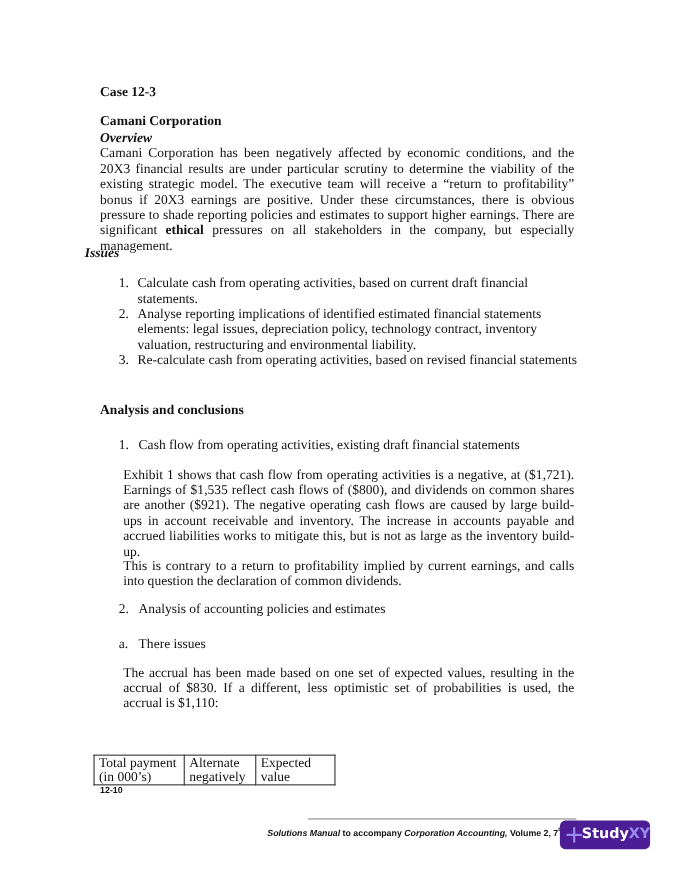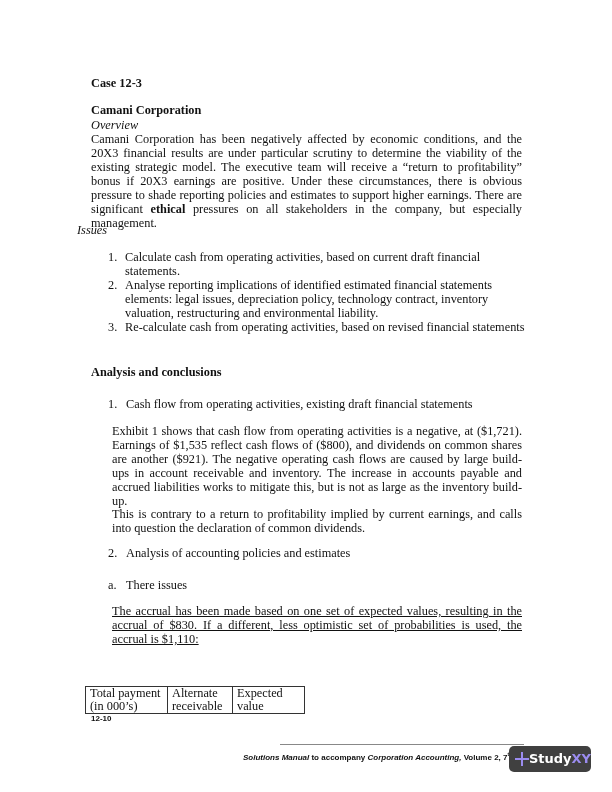--- a/index.html
+++ b/index.html
@@ -1,37 +1,37 @@
 <!DOCTYPE html>
 <html><head>
   <meta charset="utf-8">
   <style>
     * { margin: 0; padding: 0; box-sizing: border-box; }
     html, body { width: 612px; height: 792px; background: #ffffff; overflow: hidden; }
     body { position: relative; font-family: "Liberation Serif", "DejaVu Serif", serif; color: #111111; font-size: 12.3px; line-height: 14px; }
     .abs { position: absolute; }
     .bold { font-weight: bold; text-align: right; }
-    .ital { font-style: italic; }
+    .ital { font-style: italic; font-weight: bold; }
     .just { text-align: justify; text-align-last: left; }
     #case-number { left: 91px; top: 76px; }
     #case-title { left: 91px; top: 90px; margin-top: 13px; }
     #overview-heading { left: 91px; top: 118px; }
     #overview-body { left: 91px; top: 132px; width: 431px; }
     #issues-heading { left: 77px; top: 223px; }
     #issues-list { left: 108px; top: 250px; width: 420px; }
     .issue { display: flex; margin-bottom: 0; }
     .issue .num { width: 17px; flex: none; }
     .issue .txt { flex: 1; }
     #analysis-heading { left: 91px; top: 365px; }
     #sec1-title { left: 108px; top: 397px; }
     #sec1-p1 { left: 112px; top: 424px; width: 410px; }
     #sec1-p2 { left: 112px; top: 507px; width: 410px; }
     #sec2-title { left: 108px; top: 546px; }
     #sec2a-title { left: 108px; top: 578px; }
-    #sec2a-p1 { left: 112px; top: 604px; width: 410px; text-decoration: underline; }
+    #sec2a-p1 { left: 112px; top: 604px; width: 410px; }
     .listrow { display: flex; }
     .listrow .num { width: 18px; flex: none; }
     #prob-table { position: absolute; left: 85px; top: 686px; border-collapse: collapse; }
     #prob-table td { border: 1px solid #333333; padding: 0 4px; vertical-align: top; font-size: 12.3px; line-height: 13px; }
     #footer-rule { left: 280px; top: 744px; width: 244px; height: 1px; background: #888888; }
     #footer-page { left: 91px; top: 712px; font-family: "Liberation Sans", "DejaVu Sans", sans-serif; font-size: 8px; font-weight: bold; }
     #footer-source { left: 243px; top: 751px; font-family: "Liberation Sans", "DejaVu Sans", sans-serif; font-size: 8px; font-weight: bold; white-space: nowrap; }
     #footer-source sup { font-size: 5px; vertical-align: top; line-height: 6px; }
     #studyxy-badge { left: 509px; top: 746px; width: 82px; height: 26px; border-radius: 5px; display: flex; align-items: center; padding-left: 6px; font-family: "DejaVu Sans", sans-serif; font-weight: bold; font-size: 13px; color: #ffffff; }
     #studyxy-badge .plus { width: 14px; height: 14px; position: relative; margin-right: 5px; }
@@ -81,27 +81,27 @@
 <div class="abs listrow" id="sec2a-title">
   <span class="num">a.</span>
   <span>There issues</span>
 </div>
 <div class="abs just" id="sec2a-p1">The accrual has been made based on one set of expected values, resulting in the accrual of $830. If a different, less optimistic set of probabilities is used, the accrual is $1,110:</div>
 
 <table id="prob-table">
   <tbody>
       <tr>
     <td style="width:82px"><span>Total payment</span><br><span>(in 000’s)</span></td>
-    <td style="width:65px"><span>Alternate</span><br><span>receivable</span></td>
+    <td style="width:65px"><span>Alternate</span><br><span>negatively</span></td>
     <td style="width:72px"><span>Expected</span><br><span>value</span></td>
   </tr>
 </tbody>
   </table>
 
 <div class="abs" id="footer-rule"></div>
 <div class="abs" id="footer-page">12-10</div>
 <div class="abs" id="footer-source"><span class="ital">Solutions Manual</span><span> to accompany </span><span class="ital">Corporation Accounting,</span><span> Volume 2, 7</span><sup>th</sup><span> edi</span></div>
 
-<div class="abs" id="studyxy-badge" style="background: #404040;">
+<div class="abs" id="studyxy-badge" style="background: #4c1d95;">
   <span class="plus"></span>
   <span>Study</span>
     <span id="badge-accent" style="color: rgb(155, 140, 240);">XY</span>
 </div>
 
 </body></html>

